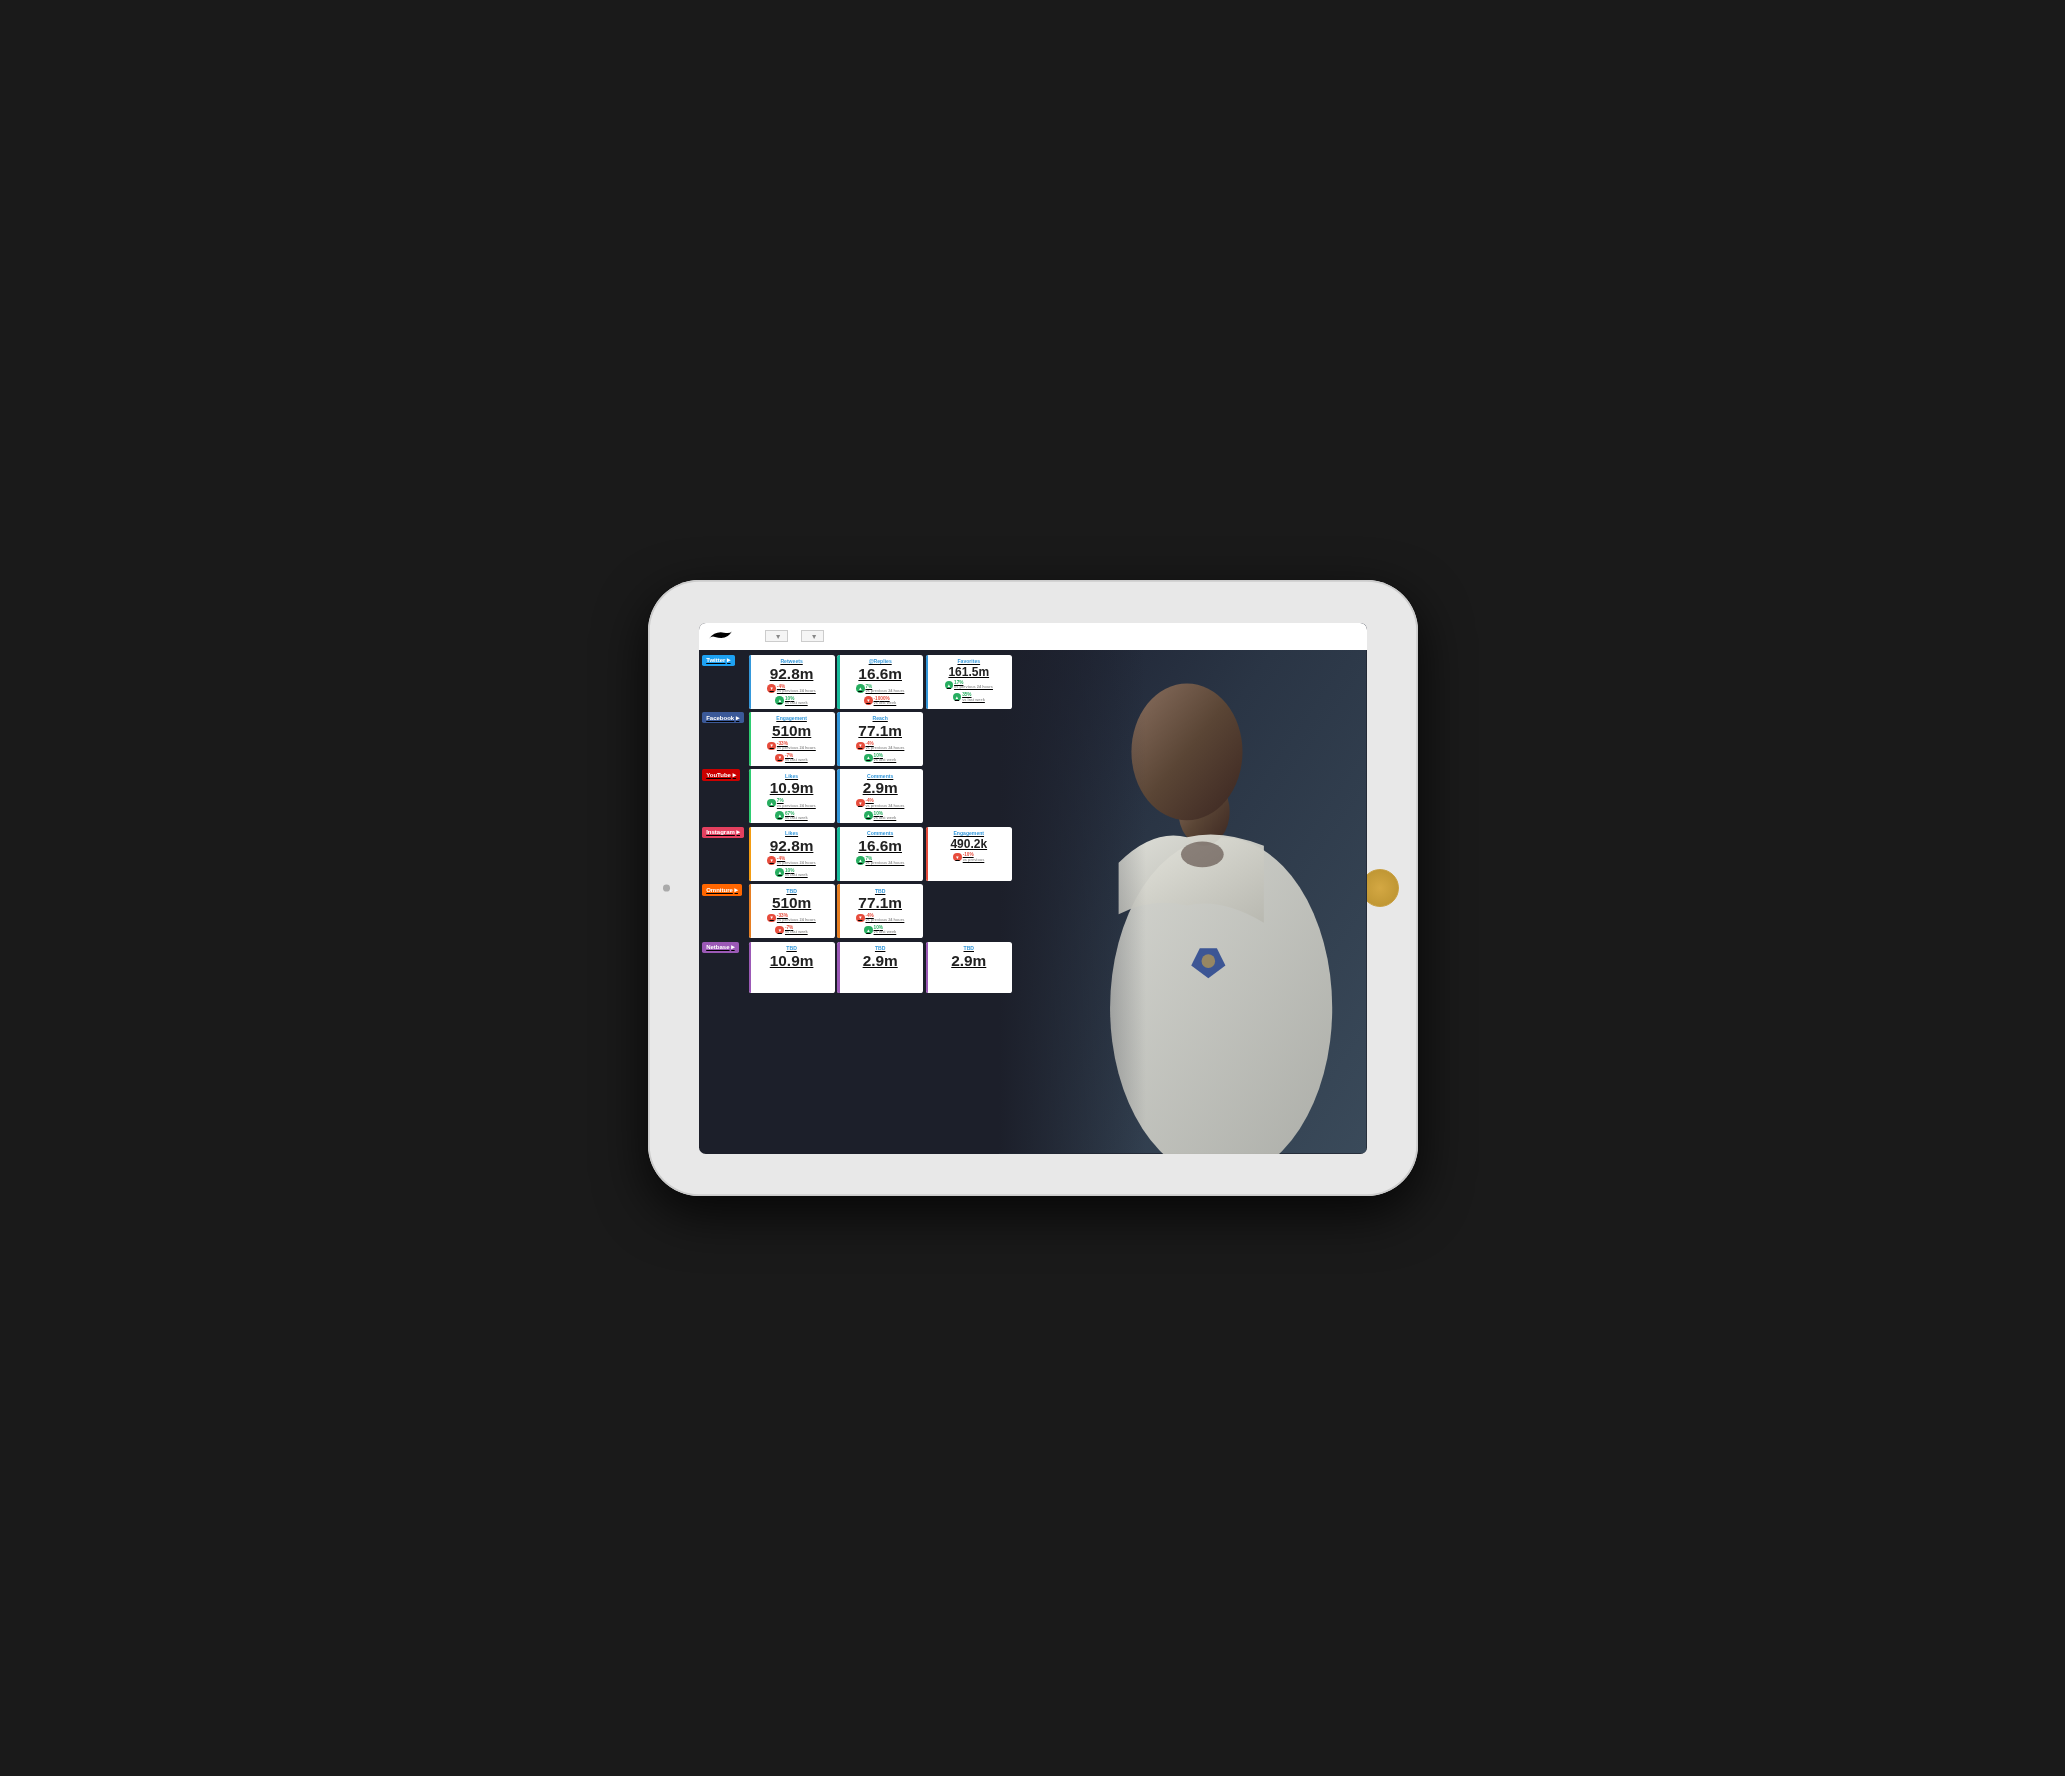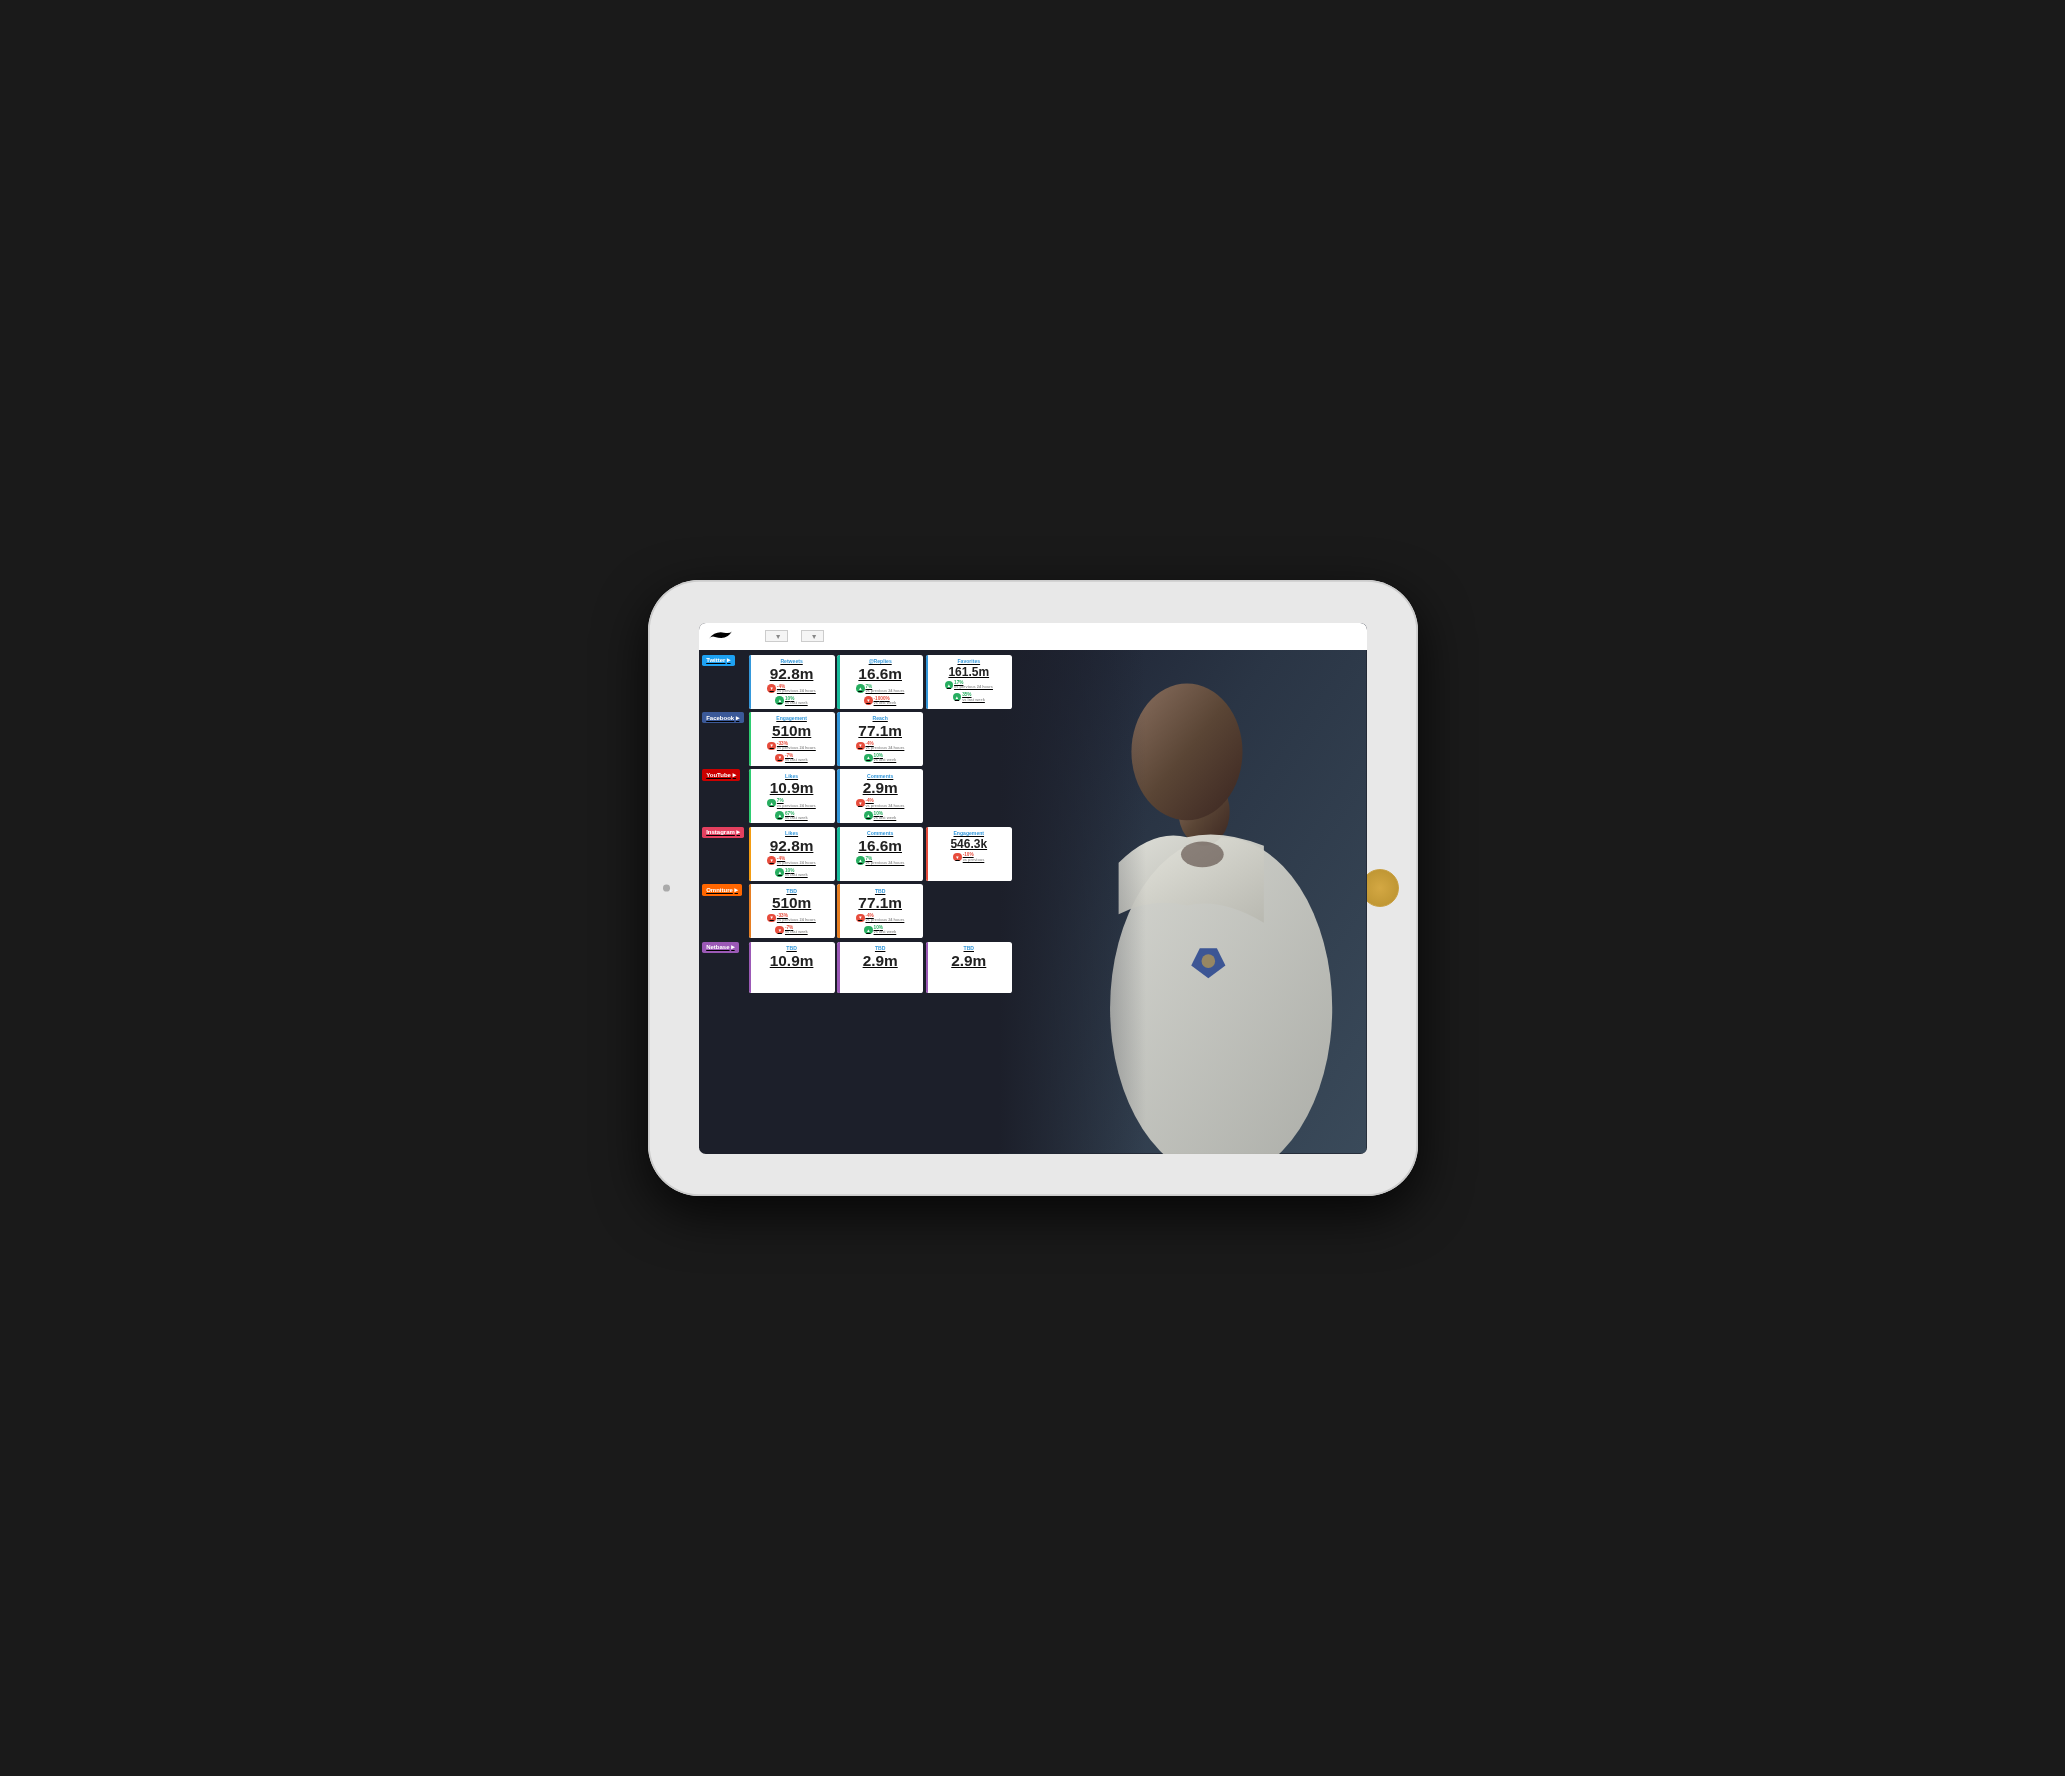--- a/index.html
+++ b/index.html
@@ -570,21 +570,21 @@
                     <div class="stat-text">
                       <div class="stat-pct stat-pct-green">7%</div>
                       <div class="stat-label">vs previous 24 hours</div>
                     </div>
                   </div>
                 </div>
               </div>
               <div class="metric-card">
                 <div class="card-highlight-left highlight-red" style="background-color: rgb(231, 76, 60);"></div>
                 <div class="card-title">Engagement</div>
-                <div class="card-value card-value-medium">546.3k</div>
+                <div class="card-value card-value-medium">490.2k</div>
                 <div class="card-stats">
                   <div class="stat-badge">
                     <div class="circle circle-red">▼</div>
                     <div class="stat-text">
                       <div class="stat-pct stat-pct-red">-10%</div>
                       <div class="stat-label">vs previous</div>
                     </div>
                   </div>
                 </div>
               </div>

